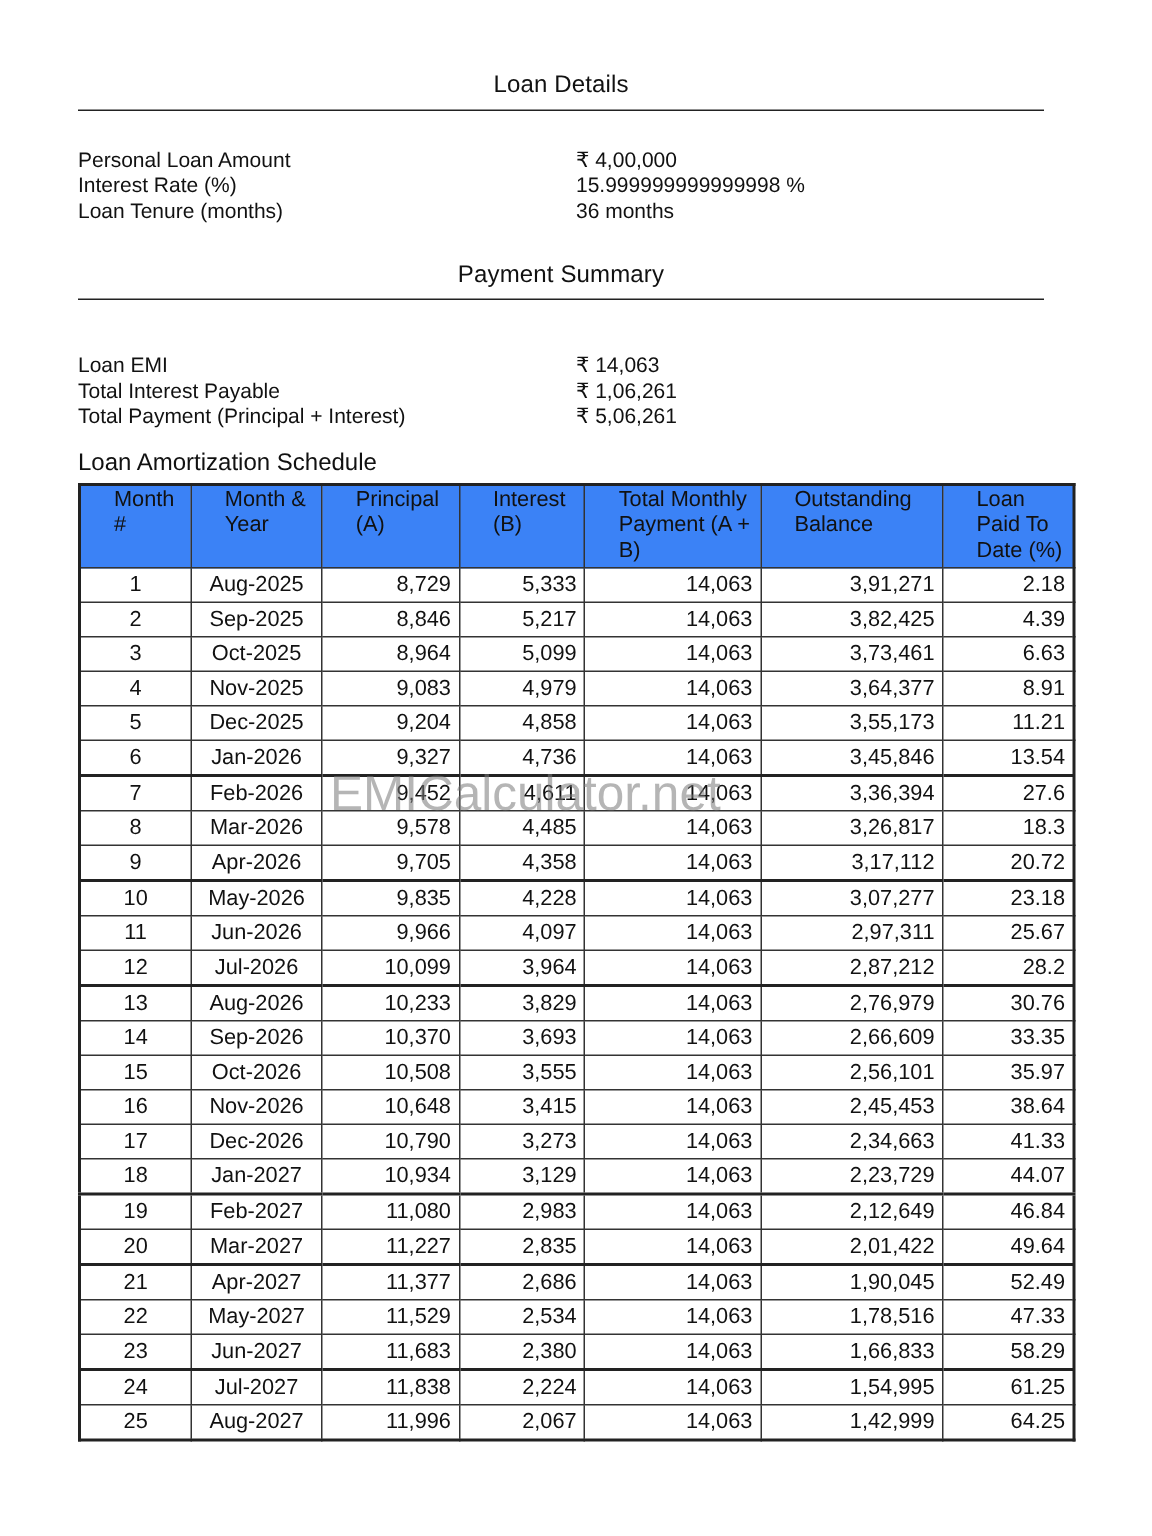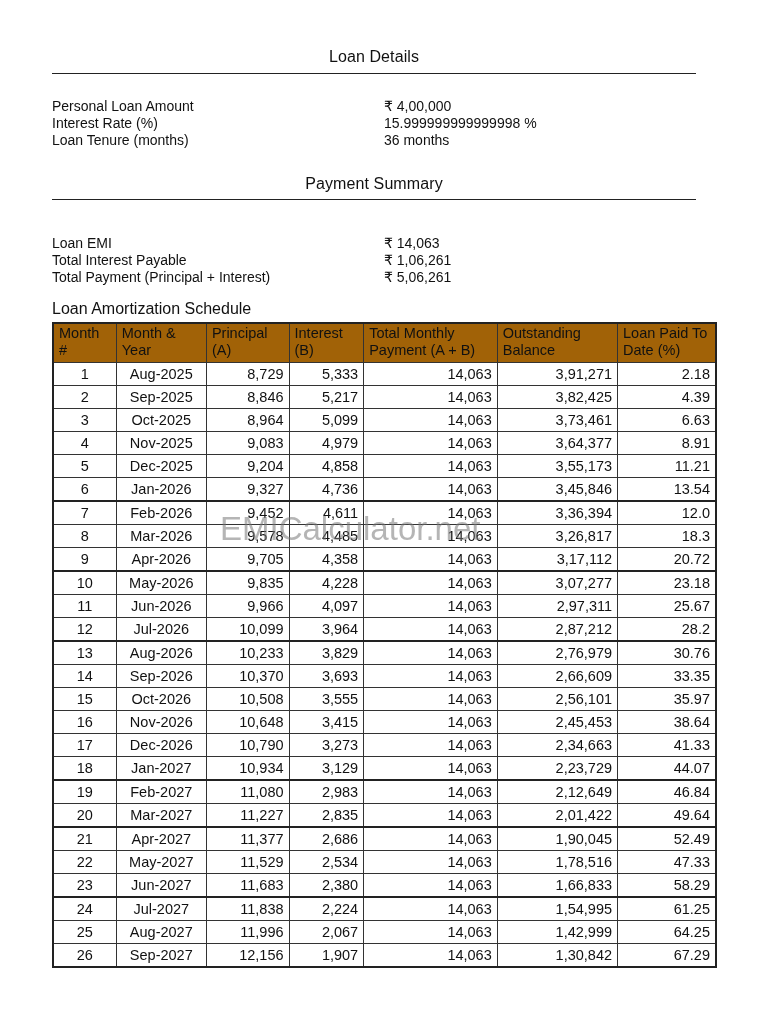--- a/index.html
+++ b/index.html
@@ -59,25 +59,25 @@
     table.schedule {
       position: absolute;
       left: 52px;
       top: 322px;
       width: 665px;
       border-collapse: collapse;
       font-size: 14.5px;
       border: 2px solid #222222;
     }
     table.schedule th {
-      background: #a16207;
+      background: #3b82f6;
       font-weight: normal;
       text-align: left;
       vertical-align: top;
-      padding: 1px 5px 2px 5px;
+      padding: 1px 5px 2px 22px;
       line-height: 17px;
       border: 1px solid #333333;
       height: 35px;
     }
     table.schedule td {
       border: 1px solid #333333;
       padding: 0 5px;
       height: 22px;
       line-height: 22px;
     }
@@ -209,21 +209,21 @@
         <td class="r">3,45,846</td>
         <td class="r">13.54</td>
       </tr>
       <tr>
         <td class="c">7</td>
         <td class="c">Feb-2026</td>
         <td class="r">9,452</td>
         <td class="r">4,611</td>
         <td class="r">14,063</td>
         <td class="r">3,36,394</td>
-        <td class="r">12.0</td>
+        <td class="r">27.6</td>
       </tr>
       <tr>
         <td class="c">8</td>
         <td class="c">Mar-2026</td>
         <td class="r">9,578</td>
         <td class="r">4,485</td>
         <td class="r">14,063</td>
         <td class="r">3,26,817</td>
         <td class="r">18.3</td>
       </tr>
@@ -373,25 +373,16 @@
       </tr>
       <tr>
         <td class="c">25</td>
         <td class="c">Aug-2027</td>
         <td class="r">11,996</td>
         <td class="r">2,067</td>
         <td class="r">14,063</td>
         <td class="r">1,42,999</td>
         <td class="r">64.25</td>
       </tr>
-      <tr>
-        <td class="c">26</td>
-        <td class="c">Sep-2027</td>
-        <td class="r">12,156</td>
-        <td class="r">1,907</td>
-        <td class="r">14,063</td>
-        <td class="r">1,30,842</td>
-        <td class="r">67.29</td>
-      </tr>
     </tbody>
 </table>
 
 <div class="watermark">EMICalculator.net</div>
 
 </body></html>

